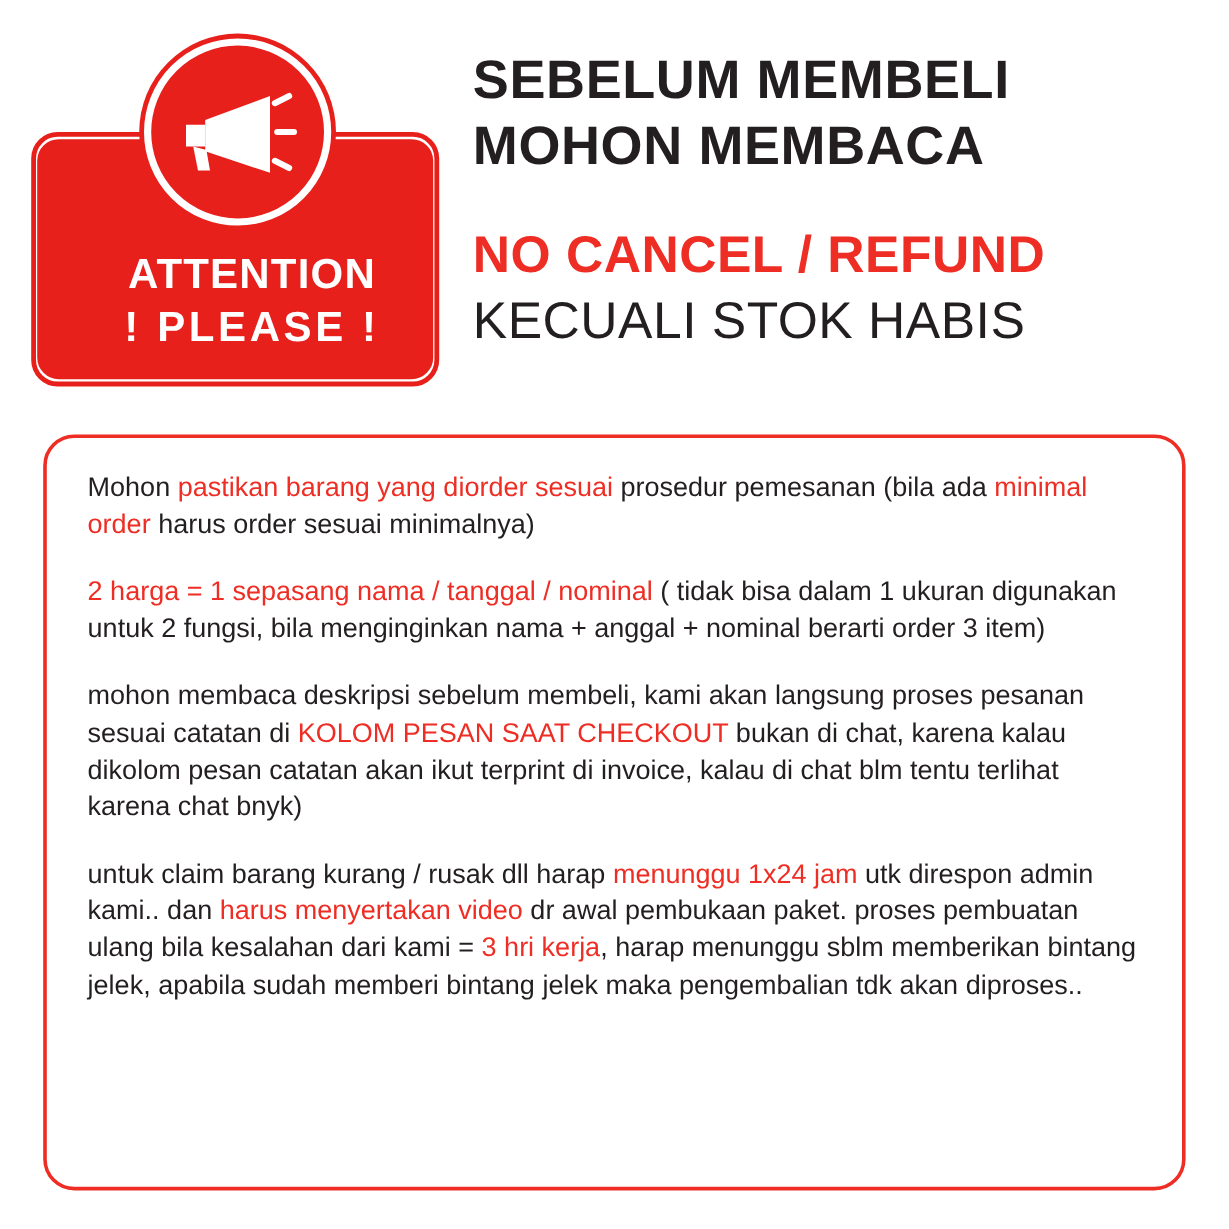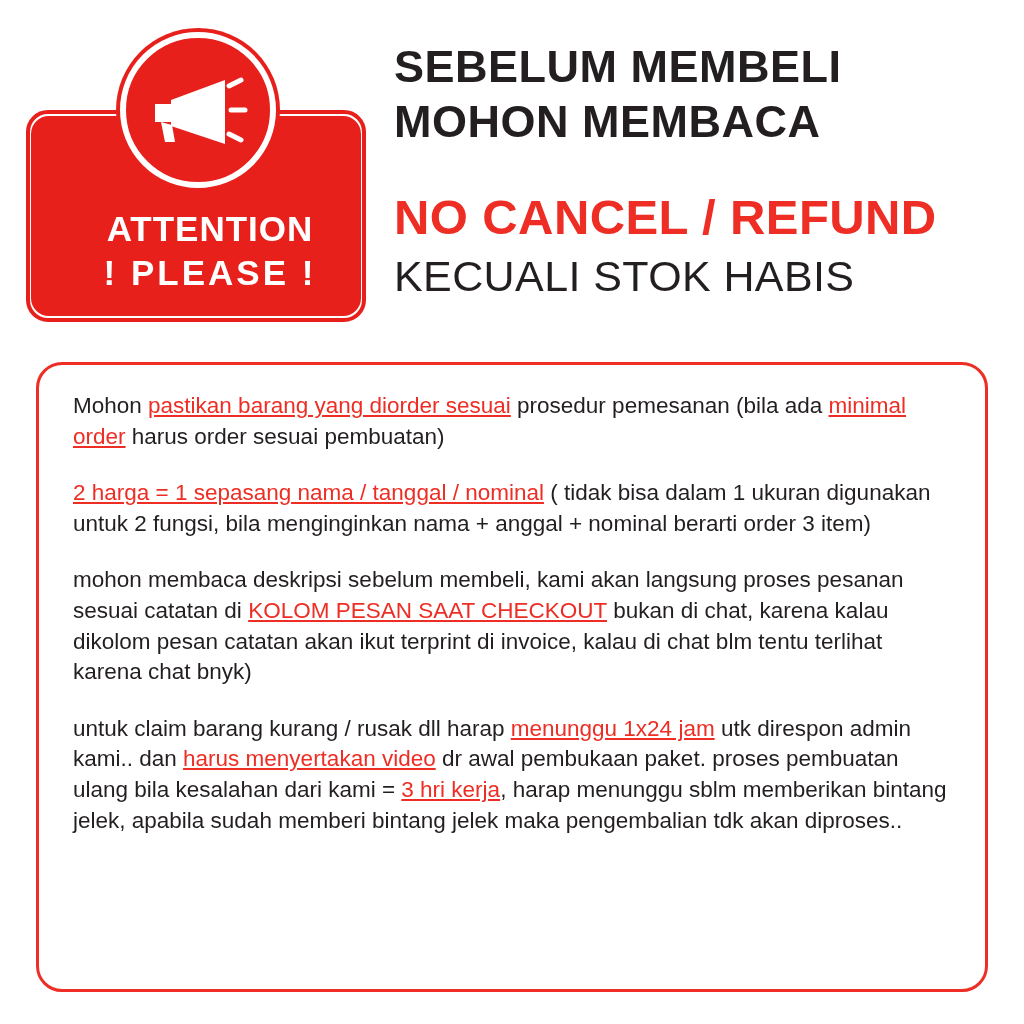--- a/index.html
+++ b/index.html
@@ -107,21 +107,21 @@
   }
   .headline-dark {
     font-size: 45px;
     font-weight: bold;
     color: #231f20;
     line-height: 1.22;
     letter-spacing: 0.5px;
   }
   .headline-red {
     margin-top: 38px;
-    font-size: 49px;
+    font-size: 43px;
     font-weight: bold;
     color: #ee2d24;
     letter-spacing: 0.4px;
     line-height: 1.2;
   }
   .headline-dark2 {
     font-size: 43px;
     font-weight: normal;
     color: #231f20;
     letter-spacing: 0.4px;
@@ -141,21 +141,21 @@
     box-sizing: border-box;
     padding: 26px 34px;
   }
   .para {
     font-size: 22.5px;
     line-height: 1.36;
     color: #231f20;
     margin: 0 0 26px 0;
   }
   .para:last-child { margin-bottom: 16px; }
-  .red { color: #ee2d24; text-decoration: underline; }
+  .red { color: #ee2d24; }
 </style>
 </head>
 <body>
 
 <div class="page">
 
   <div class="header">
 
     <div class="badge">
       <div class="badge-box"></div>
@@ -179,19 +179,19 @@
       <div class="headline-dark">
         <div>SEBELUM MEMBELI</div>
         <div>MOHON MEMBACA</div>
       </div>
       <div class="headline-red">NO CANCEL / REFUND</div>
       <div class="headline-dark2">KECUALI STOK HABIS</div>
     </div>
   </div>
 
   <div class="panel">
-    <p class="para"><span class="">Mohon </span><span class="red">pastikan barang yang diorder sesuai</span><span class=""> prosedur pemesanan (bila ada </span><span class="red">minimal order</span><span class=""> harus order sesuai pembuatan)</span></p>
+    <p class="para"><span class="">Mohon </span><span class="red">pastikan barang yang diorder sesuai</span><span class=""> prosedur pemesanan (bila ada </span><span class="red">minimal order</span><span class=""> harus order sesuai minimalnya)</span></p>
     <p class="para"><span class="red">2 harga = 1 sepasang nama / tanggal / nominal</span><span class=""> ( tidak bisa dalam 1 ukuran digunakan untuk 2 fungsi, bila menginginkan nama + anggal + nominal berarti order 3 item)</span></p>
     <p class="para"><span class="">mohon membaca deskripsi sebelum membeli, kami akan langsung proses pesanan sesuai catatan di </span><span class="red">KOLOM PESAN SAAT CHECKOUT</span><span class=""> bukan di chat, karena kalau dikolom pesan catatan akan ikut terprint di invoice, kalau di chat blm tentu terlihat karena chat bnyk)</span></p>
     <p class="para"><span class="">untuk claim barang kurang / rusak dll harap </span><span class="red">menunggu 1x24 jam</span><span class=""> utk direspon admin kami.. dan </span><span class="red">harus menyertakan video</span><span class=""> dr awal pembukaan paket. proses pembuatan ulang bila kesalahan dari kami = </span><span class="red">3 hri kerja</span><span class="">, harap menunggu sblm memberikan bintang jelek, apabila sudah memberi bintang jelek maka pengembalian tdk akan diproses..</span></p>
   </div>
 
 </div>
 
 </body></html>

